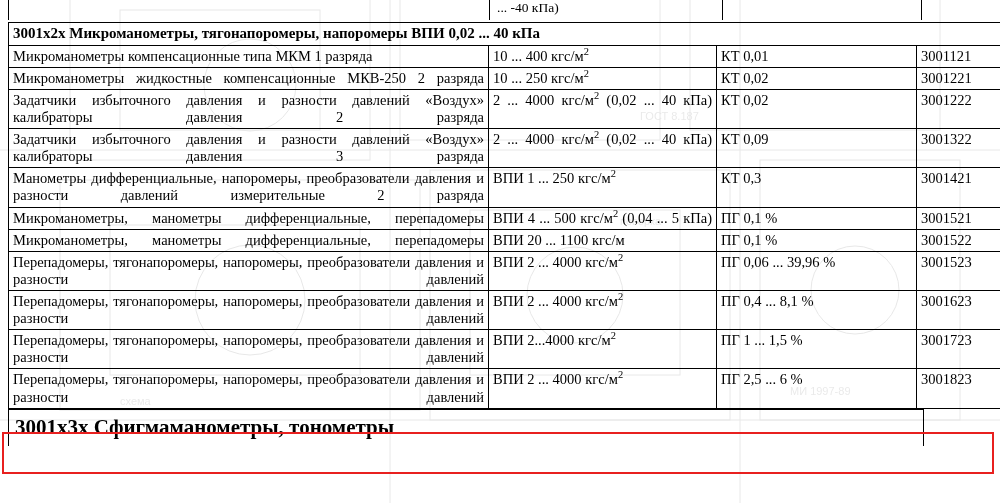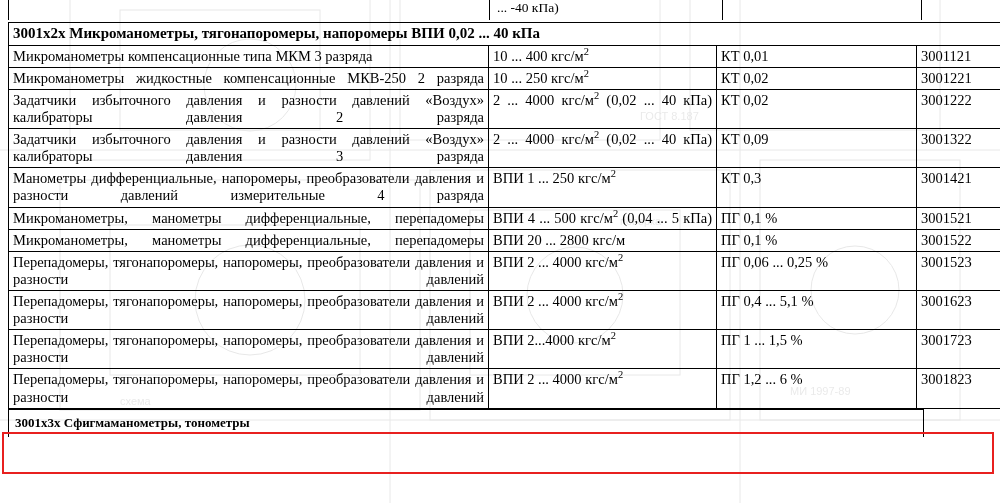--- a/index.html
+++ b/index.html
@@ -133,21 +133,21 @@
   }
 
   .tail {
     margin-left: 8px;
     width: 916px;
     border-left: 1px solid #000;
     border-right: 1px solid #000;
     border-top: 1px solid #000;
     box-sizing: border-box;
     font-weight: bold;
-    font-size: 13px;
+    font-size: 21px;
     padding: 5px 4px 6px 6px;
   }
 </style>
 </head>
 <body>
 
 <svg class="watermark" viewBox="0 0 1000 503" preserveAspectRatio="none">
   <g stroke="#8a8a8a" fill="none" stroke-width="1">
     <rect x="70" y="-40" width="300" height="200"></rect>
     <rect x="120" y="10" width="200" height="120"></rect>
@@ -191,21 +191,21 @@
       <col class="c2">
       <col class="c3">
       <col class="c4">
     </colgroup>
     <tbody>
       <tr class="section-row">
         <td colspan="4">3001x2х Микроманометры, тягонапоромеры, напоромеры ВПИ 0,02 ... 40 кПа</td>
       </tr>
 
       <tr>
-        <td class="justify-last-left">Микроманометры компенсационные типа МКМ 3 разряда</td>
+        <td class="justify-last-left">Микроманометры компенсационные типа МКМ 1 разряда</td>
         <td>10 ... 400 кгс/м<sup>2</sup></td>
         <td>КТ 0,01</td>
         <td>3001121</td>
       </tr>
 
       <tr>
         <td class="justify">Микроманометры жидкостные компенсационные МКВ-250 2 разряда</td>
         <td>10 ... 250 кгс/м<sup>2</sup></td>
         <td>КТ 0,02</td>
         <td>3001221</td>
@@ -219,65 +219,65 @@
       </tr>
 
       <tr>
         <td class="justify">Задатчики избыточного давления и разности давлений «Воздух» калибраторы давления 3 разряда</td>
         <td class="justify">2 ... 4000 кгс/м<sup>2</sup> (0,02 ... 40 кПа)</td>
         <td>КТ 0,09</td>
         <td>3001322</td>
       </tr>
 
       <tr>
-        <td class="justify">Манометры дифференциальные, напоромеры, преобразователи давления и разности давлений измерительные 4 разряда</td>
+        <td class="justify">Манометры дифференциальные, напоромеры, преобразователи давления и разности давлений измерительные 2 разряда</td>
         <td>ВПИ 1 ... 250 кгс/м<sup>2</sup></td>
         <td>КТ 0,3</td>
         <td>3001421</td>
       </tr>
 
       <tr>
         <td class="justify">Микроманометры, манометры дифференциальные, перепадомеры</td>
         <td class="justify">ВПИ 4 ... 500 кгс/м<sup>2</sup> (0,04 ... 5 кПа)</td>
         <td>ПГ 0,1 %</td>
         <td>3001521</td>
       </tr>
 
       <tr>
         <td class="justify">Микроманометры, манометры дифференциальные, перепадомеры</td>
-        <td>ВПИ 20 ... 2800 кгс/м</td>
+        <td>ВПИ 20 ... 1100 кгс/м</td>
         <td>ПГ 0,1 %</td>
         <td>3001522</td>
       </tr>
 
       <tr>
         <td class="justify">Перепадомеры, тягонапоромеры, напоромеры, преобразователи давления и разности давлений</td>
         <td>ВПИ 2 ... 4000 кгс/м<sup>2</sup></td>
-        <td>ПГ 0,06 ... 0,25 %</td>
+        <td>ПГ 0,06 ... 39,96 %</td>
         <td>3001523</td>
       </tr>
 
       <tr>
         <td class="justify">Перепадомеры, тягонапоромеры, напоромеры, преобразователи давления и разности давлений</td>
         <td>ВПИ 2 ... 4000 кгс/м<sup>2</sup></td>
-        <td>ПГ 0,4 ... 5,1 %</td>
+        <td>ПГ 0,4 ... 8,1 %</td>
         <td>3001623</td>
       </tr>
 
       <tr>
         <td class="justify">Перепадомеры, тягонапоромеры, напоромеры, преобразователи давления и разности давлений</td>
         <td>ВПИ 2...4000 кгс/м<sup>2</sup></td>
         <td>ПГ 1 ... 1,5 %</td>
         <td>3001723</td>
       </tr>
 
       <tr>
         <td class="justify">Перепадомеры, тягонапоромеры, напоромеры, преобразователи давления и разности давлений</td>
         <td>ВПИ 2 ... 4000 кгс/м<sup>2</sup></td>
-        <td>ПГ 1,2 ... 6 %</td>
+        <td>ПГ 2,5 ... 6 %</td>
         <td>3001823</td>
       </tr>
     </tbody>
   </table>
 
   <div class="tail">3001x3х Сфигмаманометры, тонометры</div>
 </div>
 
 <div class="redbox"></div>
 

